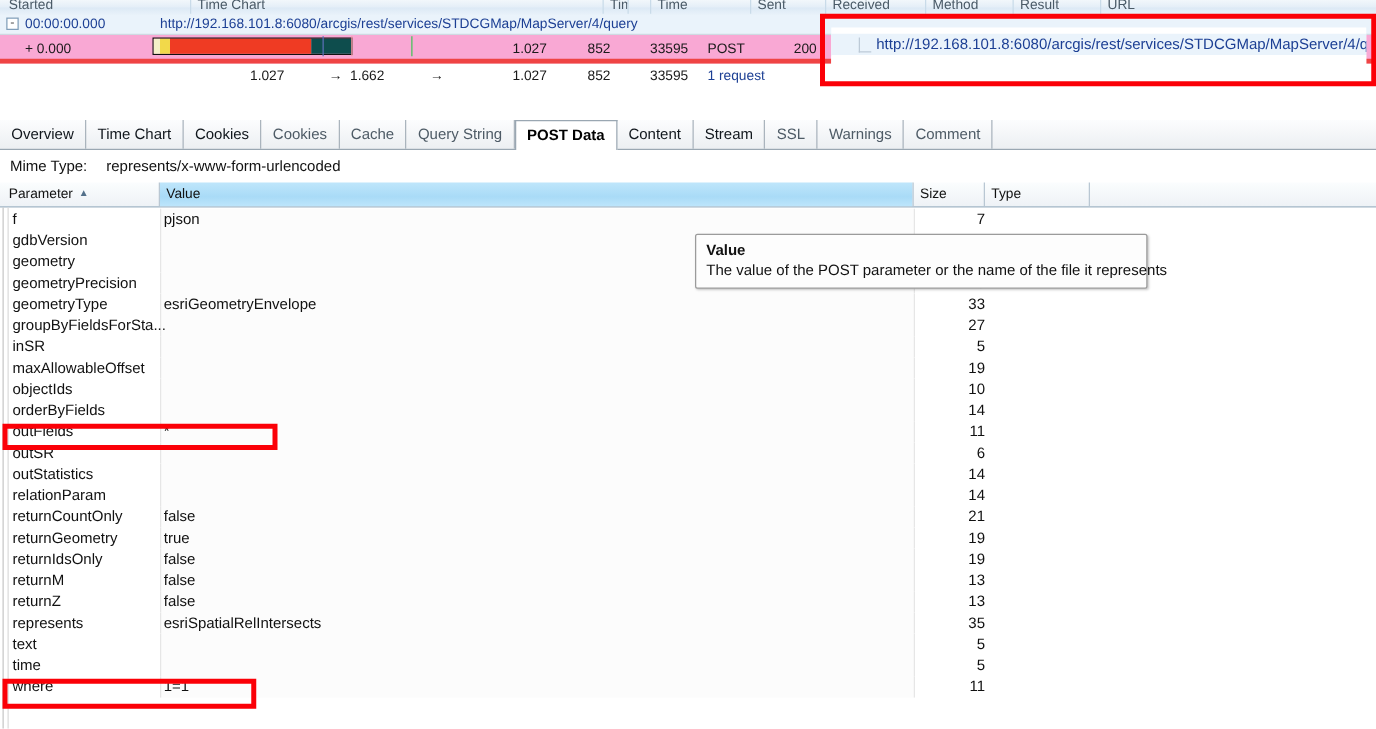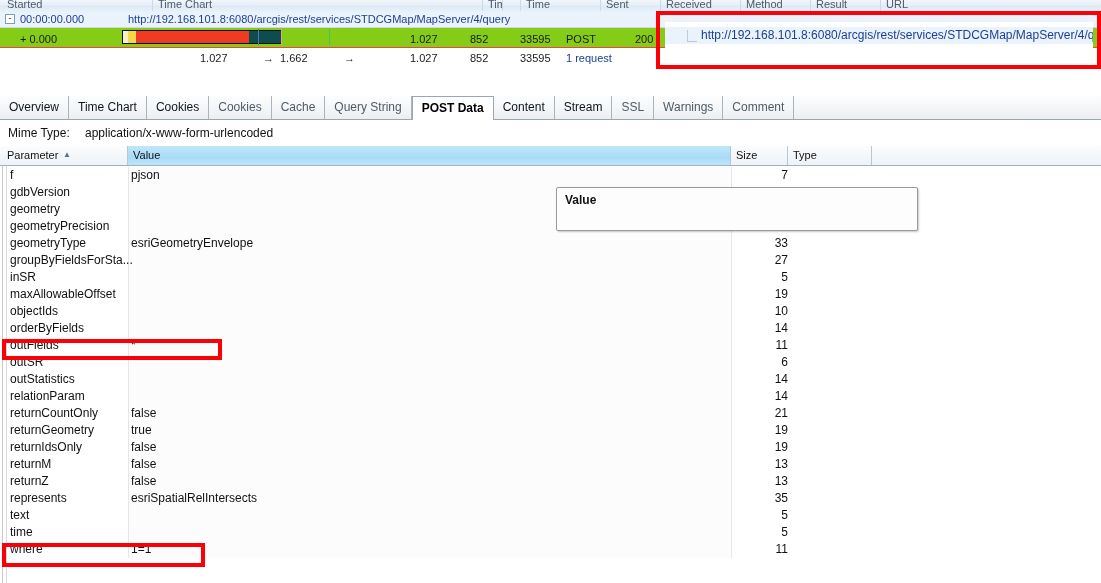--- a/index.html
+++ b/index.html
@@ -22,21 +22,21 @@
   .grid-head .hc{
     position:absolute;top:-3px;height:14px;line-height:14px;
     color:#4a5a67;font-size:11px;white-space:nowrap;overflow:hidden;
     border-left:1px solid #c9dbe9;padding-left:5px;box-sizing:border-box;
   }
   .grid-head .hc:first-child{border-left:none;}
 
   .rows{position:absolute;left:0;top:12px;width:1101px;}
   .row{position:relative;height:15px;line-height:15px;white-space:nowrap;}
   .row.r1{background:#eaf3fb;border-bottom:1px solid #cfd9e2;}
-  .row.r2{background:#84cc16;border-bottom:1px solid #ef4444;}
+  .row.r2{background:#f9a8d4;border-bottom:4px solid #ef4444;}
   .row.r3{background:#ffffff;}
   .row.r2,.row.r3{height:19px;line-height:19px;}
 
   .cell{position:absolute;top:0;overflow:hidden;white-space:nowrap;}
   .c-num{text-align:left;}
   .blue{color:#1c3f94;}
   .dk{color:#1a1a1a;}
 
   .expander{
     position:absolute;left:5px;top:2px;width:10px;height:10px;
@@ -208,21 +208,21 @@
       <div class="tab active">POST Data</div>
       <div class="tab enabled">Content</div>
       <div class="tab enabled">Stream</div>
       <div class="tab ">SSL</div>
       <div class="tab ">Warnings</div>
       <div class="tab ">Comment</div>
     </div>
 
   <div class="mime">
     <span class="lbl">Mime Type:</span>
-    <span class="val">application/x-www-form-urlencoded</span>
+    <span class="val">represents/x-www-form-urlencoded</span>
   </div>
 
   <div class="ptable">
     <div class="pthead">
       <div class="pth" style="left:2px;width:126px;">
         <span>Parameter</span>
         <span class="sortcaret">▲</span>
       </div>
       <div class="pth sel" style="left:128px;width:603px;">
         <span>Value</span>
@@ -399,20 +399,21 @@
           <span class="pname">where</span>
           <span class="pval">1=1</span>
           <span class="psize">11</span>
           <span class="ptype"></span>
         </div>
       </div>
   </div>
 
   <div class="tooltip">
     <div class="tt-title">Value</div>
+    <div class="tt-body">The value of the POST parameter or the name of the file it represents</div>
   </div>
 
   <div class="url-inner">
     <div class="u-row">
       <span class="u-exp"></span>
       <span class="u-txt">http://192.168.101.8:6080/arcgis/rest/services/STDCGMap/MapServer/4/query</span>
     </div>
     <div class="u-row2"></div>
   </div>
   <div class="redbox rb-url"></div>

